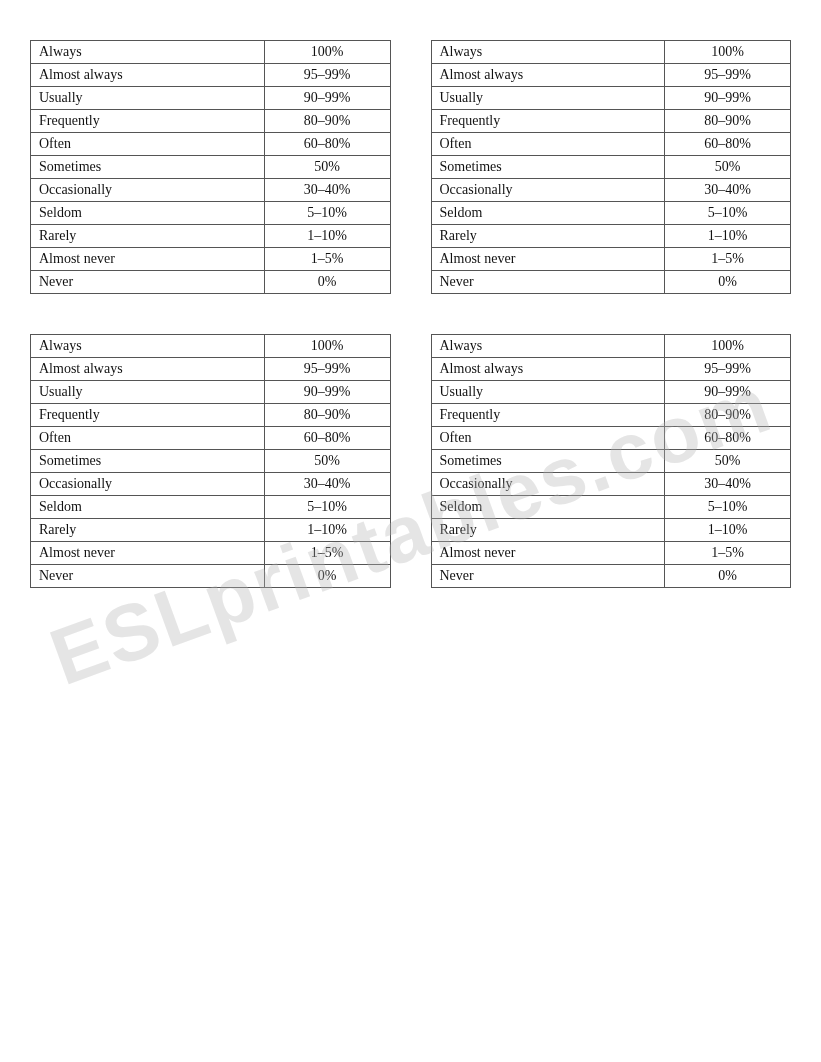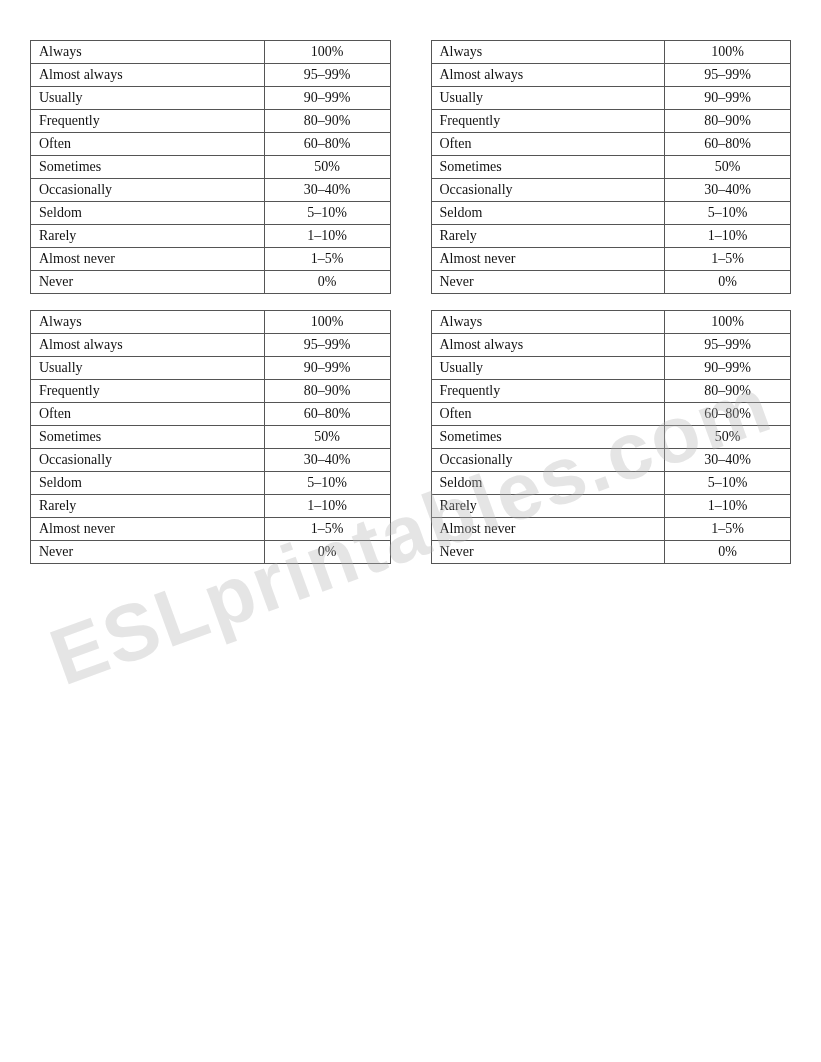--- a/index.html
+++ b/index.html
@@ -41,21 +41,21 @@
       font-weight: bold;
       pointer-events: none;
       z-index: 10;
       white-space: nowrap;
       letter-spacing: 2px;
     }
 
     .tables-grid {
       display: grid;
       grid-template-columns: 1fr 1fr;
-      gap: 16px 40px;
+      gap: 40px 40px;
       width: 100%;
     }
 
     .freq-table {
       border-collapse: collapse;
       width: 100%;
       font-size: 14px;
     }
 
     .freq-table td {

